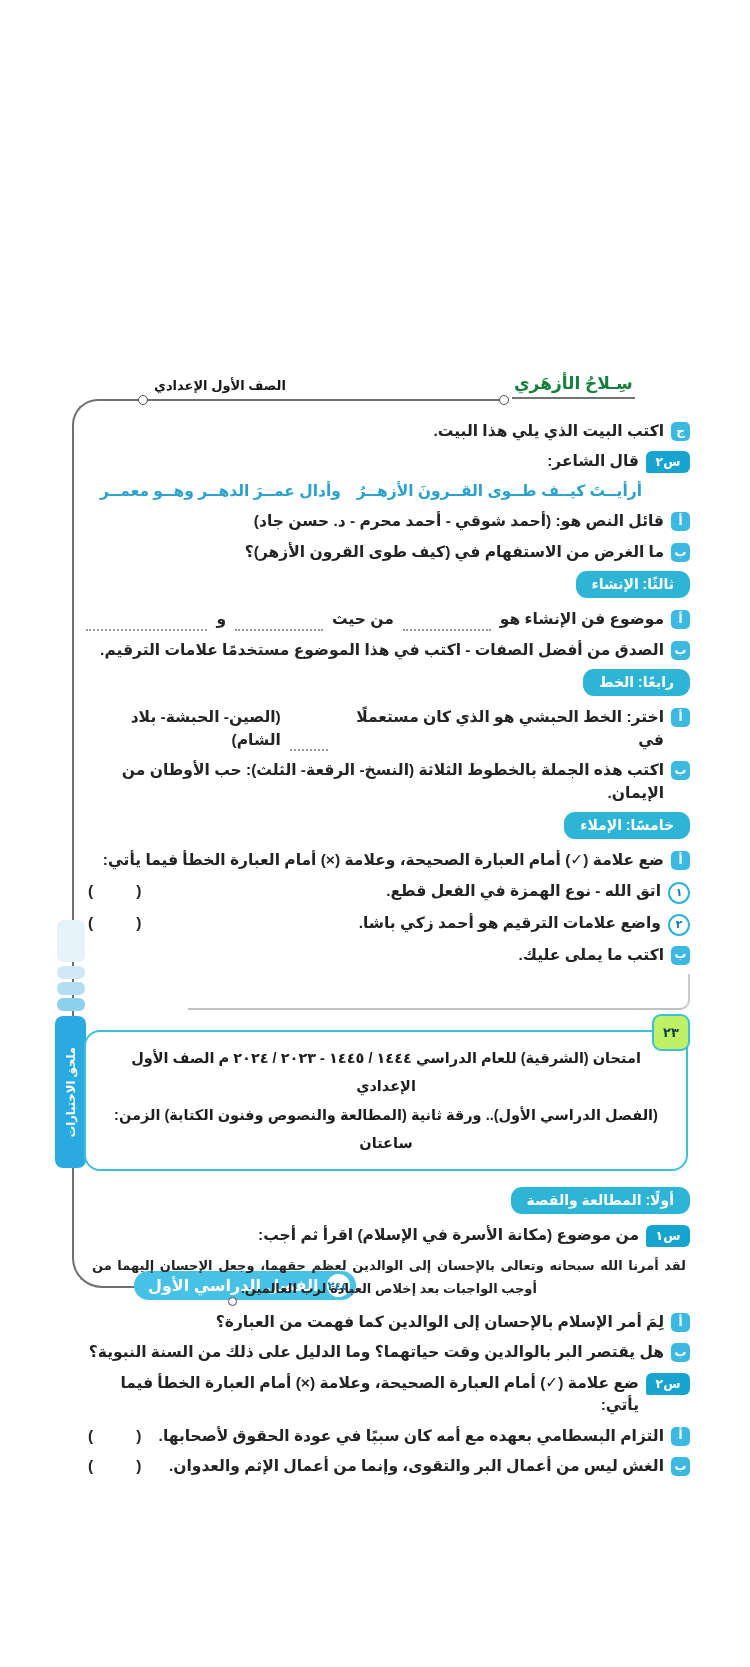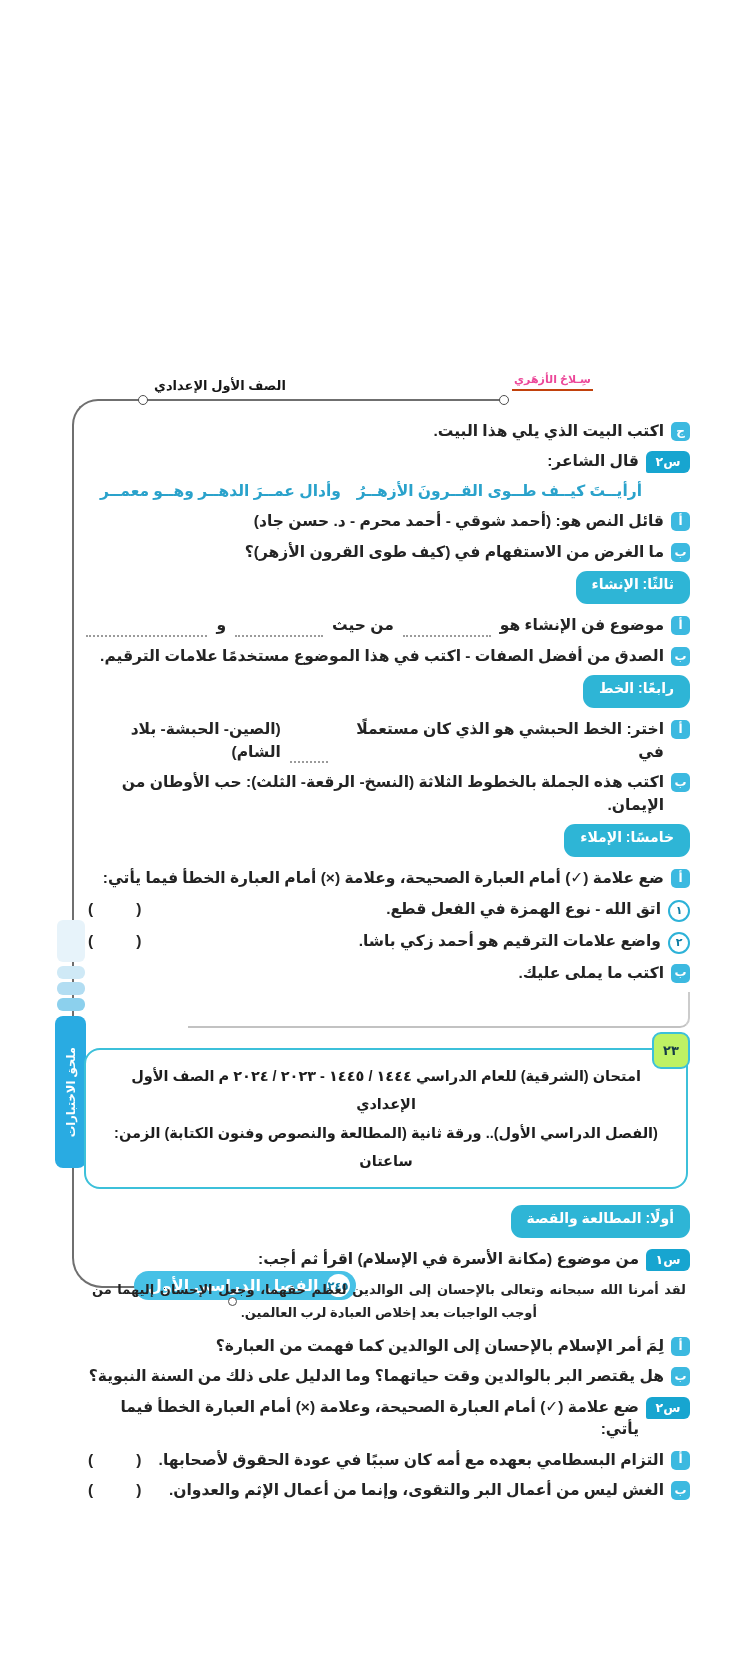--- a/index.html
+++ b/index.html
@@ -7,22 +7,22 @@
         font-family:"Liberation Sans","DejaVu Sans",sans-serif;color:#242424;border-radius:8px;}
 
   
   .top-curve{position:absolute;left:72px;top:399px;width:72px;height:30px;
              border-left:2px solid #6f6f6f;border-top:2px solid #6f6f6f;border-top-left-radius:26px;}
   .header-rule{position:absolute;left:142px;top:399px;width:362px;border-top:2px solid #6f6f6f;}
   .node{position:absolute;width:8px;height:8px;background:#fff;border:1.5px solid #4e4e4e;border-radius:50%;}
   .node-grade{left:138px;top:395px;}
   .node-brand{left:499px;top:395px;}
   .grade{position:absolute;left:154px;top:378px;font-size:13px;font-weight:bold;color:#161616;}
-  .brand{position:absolute;left:512px;top:373px;font-size:11px;font-weight:bold;color:#ec4899;
-         border-bottom:2px solid #c2410c;padding:0 2px 3px;letter-spacing:.5px;}
+  .brand{position:absolute;left:512px;top:373px;font-size:17px;font-weight:bold;color:#15803d;
+         border-bottom:2px solid #737373;padding:0 2px 3px;letter-spacing:.5px;}
   .side-border{position:absolute;left:72px;top:427px;height:817px;border-left:2px solid #6f6f6f;}
   .bottom-curve{position:absolute;left:72px;top:1242px;width:66px;height:44px;
                 border-left:2px solid #6f6f6f;border-bottom:2px solid #6f6f6f;border-bottom-left-radius:30px;}
 
   
   .tab{position:absolute;left:57px;width:28px;border-radius:6px;}
   .tab1{top:920px;height:42px;background:#e7f3fa;}
   .tab2{top:966px;height:13px;background:#cfe9f6;}
   .tab3{top:982px;height:13px;background:#b2ddf2;}
   .tab4{top:998px;height:13px;background:#8cd0ed;}
@@ -48,21 +48,21 @@
         font-size:12px;font-weight:bold;display:flex;align-items:center;justify-content:center;margin-top:2px;}
   .b-q{flex:0 0 auto;min-width:34px;height:22px;background:#17a5d0;color:#fff;border-radius:6px 6px 6px 2px;
        font-size:12.5px;font-weight:bold;display:flex;align-items:center;justify-content:center;padding:0 5px;margin-top:1px;}
   .b-circle{flex:0 0 auto;width:18px;height:18px;border:2px solid #2db2d8;background:#fff;color:#0d7ba2;
             border-radius:50%;font-size:11px;font-weight:bold;display:flex;align-items:center;justify-content:center;margin-top:2px;}
   .ans{margin-right:auto;white-space:pre;flex:0 0 auto;padding-left:4px;}
   .blank{flex:1 1 40px;border-bottom:2px dotted #9b9b9b;align-self:flex-end;height:15px;margin:0 2px;}
   .blank.wide{flex-grow:1.7;}
   .sec-row{margin:2px 0 10px;}
   .sec{display:inline-block;background:#2eb5d6;color:#fff;font-size:14px;font-weight:bold;
-       padding:5px 16px 12px;border-radius:11px;}
+       padding:5px 16px 6px;border-radius:11px;}
   .poem{display:flex;justify-content:space-between;color:#2aa2cb;font-size:15.5px;font-weight:bold;
         padding:1px 48px 1px 16px;margin-bottom:9px;}
   .passage{font-size:13px;font-weight:bold;line-height:1.75;text-align:justify;text-align-last:center;
            margin:2px 4px 10px 8px;}
   .dictation{height:34px;border-bottom:2px solid #c2c2c2;border-right:2px solid #cccccc;
              border-bottom-right-radius:10px;margin:0 0 20px 104px;}
   .exam-box{position:relative;border:2.5px solid #3cc0da;border-radius:16px;text-align:center;
             font-size:14.5px;font-weight:bold;line-height:1.95;color:#1d1d1d;padding:12px 26px;margin:18px 2px 16px 0;}
   .exam-num{position:absolute;top:-18px;right:-4px;width:34px;height:33px;background:#bef264;
             border:2.5px solid #3cc0da;border-radius:9px;display:flex;align-items:center;justify-content:center;

